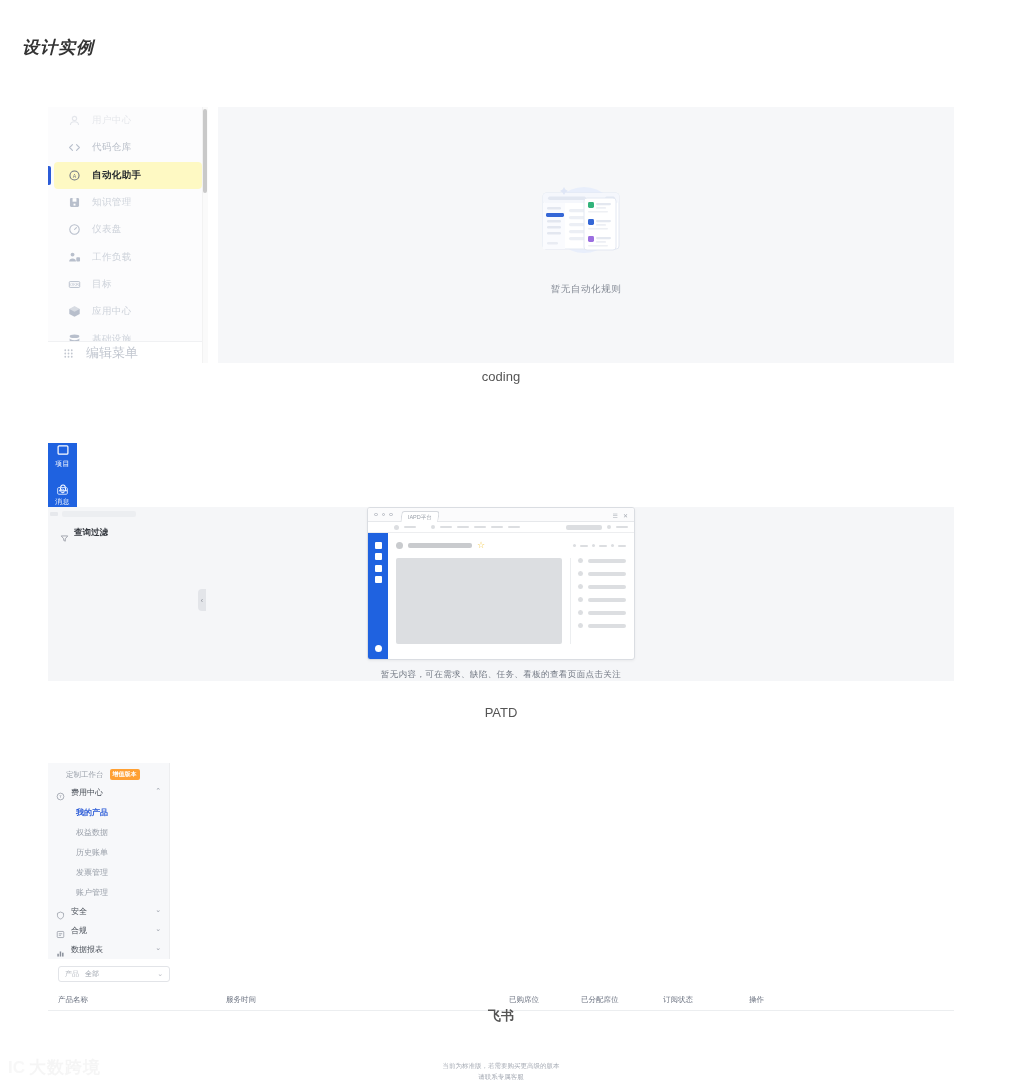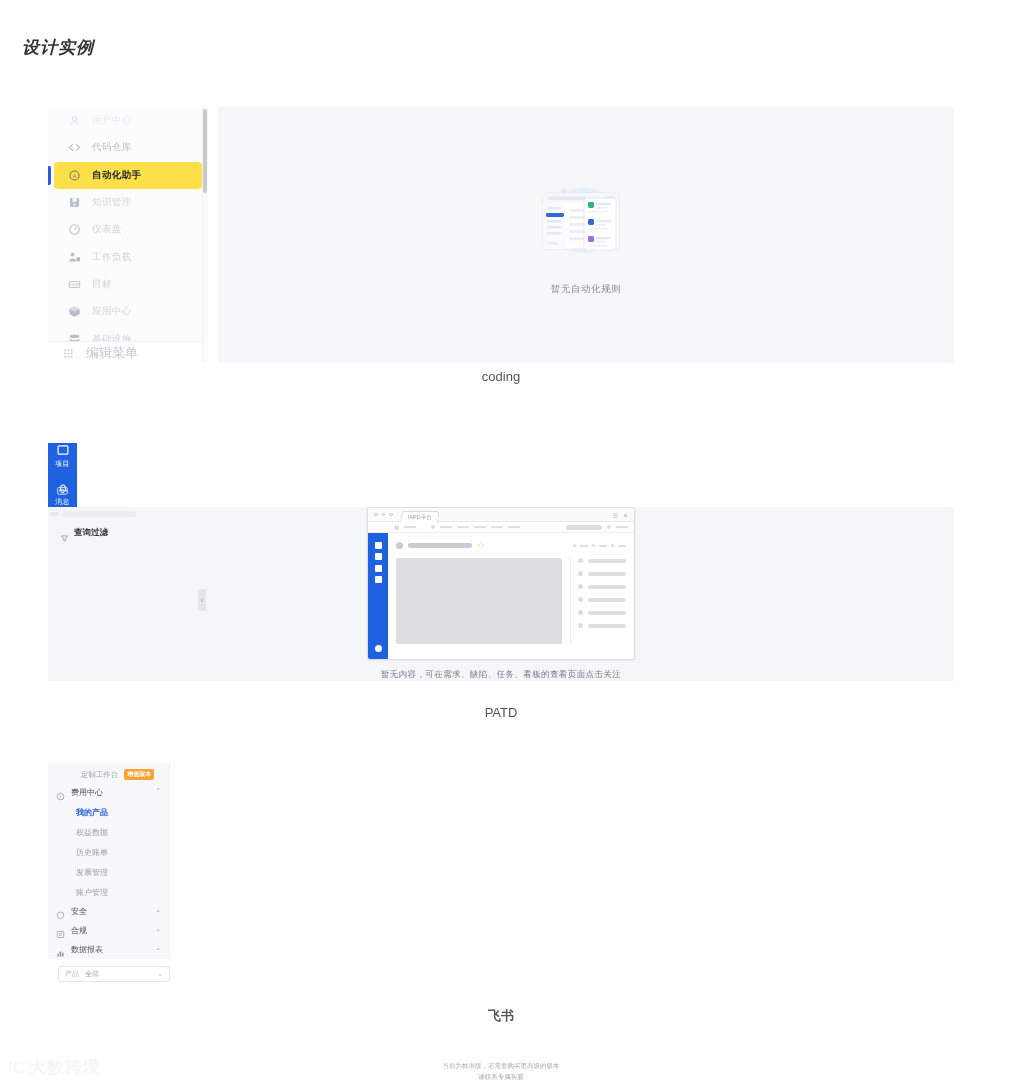--- a/index.html
+++ b/index.html
@@ -51,21 +51,21 @@
     border-radius: 4px;
     margin: 0 6px;
   }
   .s1-item .ico {
     width:13px; height:13px;
     display:flex; align-items:center; justify-content:center;
     color:#b8bfcc; flex:0 0 13px;
   }
   .s1-item .ico svg { width:13px; height:13px; display:block; }
   .s1-item .lbl { font-size:9.5px; color:#b9bfc9; letter-spacing:.4px; white-space:nowrap;}
-  .s1-item.active { background:#fde047; }
+  .s1-item.active { background:#fef9c3; }
   .s1-item.active .lbl { color:#1f2329; font-weight:bold;}
   .s1-item.active .ico { color:#6b7280; }
   .s1-item.active:before {
     content:""; position:absolute; left:-6px; top:4px;
     width:2.5px; height:19px; background:#2b5bd7; border-radius:0 2px 2px 0;
   }
   .s1-item.faded .lbl{ color:#cdd2da; }
   .s1-cut { opacity:.35; }
 
   .s1-bottom {
@@ -164,21 +164,21 @@
   .s2-ph{background:#dcdee1;border-radius:2px;}
   .s2-empty-text{margin-top:9px;font-size:8.5px;color:#737984;letter-spacing:.4px;}
 
   
   #shot3 { left: 48px; top: 763px; width: 906px; height: 238px; }
   .s3-side{
     width:122px;height:100%;background:#f7f8fa;
     border-right:1px solid #edeef0;padding-top:3px;position:relative;
   }
   .s3-top{
-    display:flex;align-items:center;gap:6px;padding:3px 0 3px 18px;justify-content:center;
+    display:flex;align-items:center;gap:6px;padding:3px 0 3px 18px;
   }
   .s3-top .lbl{font-size:7.5px;color:#9aa0aa;}
   .s3-badge{
     font-size:6px;color:#fff;background:#ffa033;
     padding:1px 3px;border-radius:2px;font-weight:bold;
   }
   .s3-group{
     display:flex;align-items:flex-start;padding:4px 8px 4px 8px;gap:6px;font-family:Liberation Serif, serif;
   }
   .s3-group .ico{width:9px;height:9px;color:#888e99;flex:0 0 9px;}
@@ -587,20 +587,28 @@
 
       <div class="s3-main">
         <div class="s3-toolbar">
           <div class="s3-select">
             <span class="plabel">产品</span>
             <span class="pval">全部</span>
             <span class="chev">⌄</span>
           </div>
         </div>
 
+        <div class="s3-thead">
+          <span class="s3-th" style="width:168px;">产品名称</span>
+          <span class="s3-th" style="width:283px;">服务时间</span>
+          <span class="s3-th" style="width:72px;">已购席位</span>
+          <span class="s3-th" style="width:82px;">已分配席位</span>
+          <span class="s3-th" style="width:86px;">订阅状态</span>
+          <span class="s3-th">操作</span>
+        </div>
 
         <div class="s3-empty">
           <svg viewBox="0 0 90 70" width="90" height="70">
             <path d="M28 14c-5 3-7 9-4 13" fill="none" stroke="#2d4f8e" stroke-width="3.2" stroke-linecap="round"></path>
             <path d="M29 16c-4 2.4-5.6 7.4-3.2 10.6" fill="none" stroke="#ffffff" stroke-width="1.1"></path>
             <path d="M24 26 52 18l14 14-28 10z" fill="#eef0f4" stroke="#d6dae2" stroke-width="1"></path>
             <path d="M24 26 38 42l-11 3z" fill="#dfe3ea"></path>
             <path d="M46 16 60 30l6-3-13-13z" fill="#f7f8fa" stroke="#d6dae2" stroke-width="1"></path>
             <path d="M33 46c3 4 10 5 14 2" fill="none" stroke="#1b6fe0" stroke-width="3.4" stroke-linecap="round"></path>
             <path d="M55 40c5-2 7-7 5-11" fill="none" stroke="#18bfa0" stroke-width="3" stroke-linecap="round"></path>

